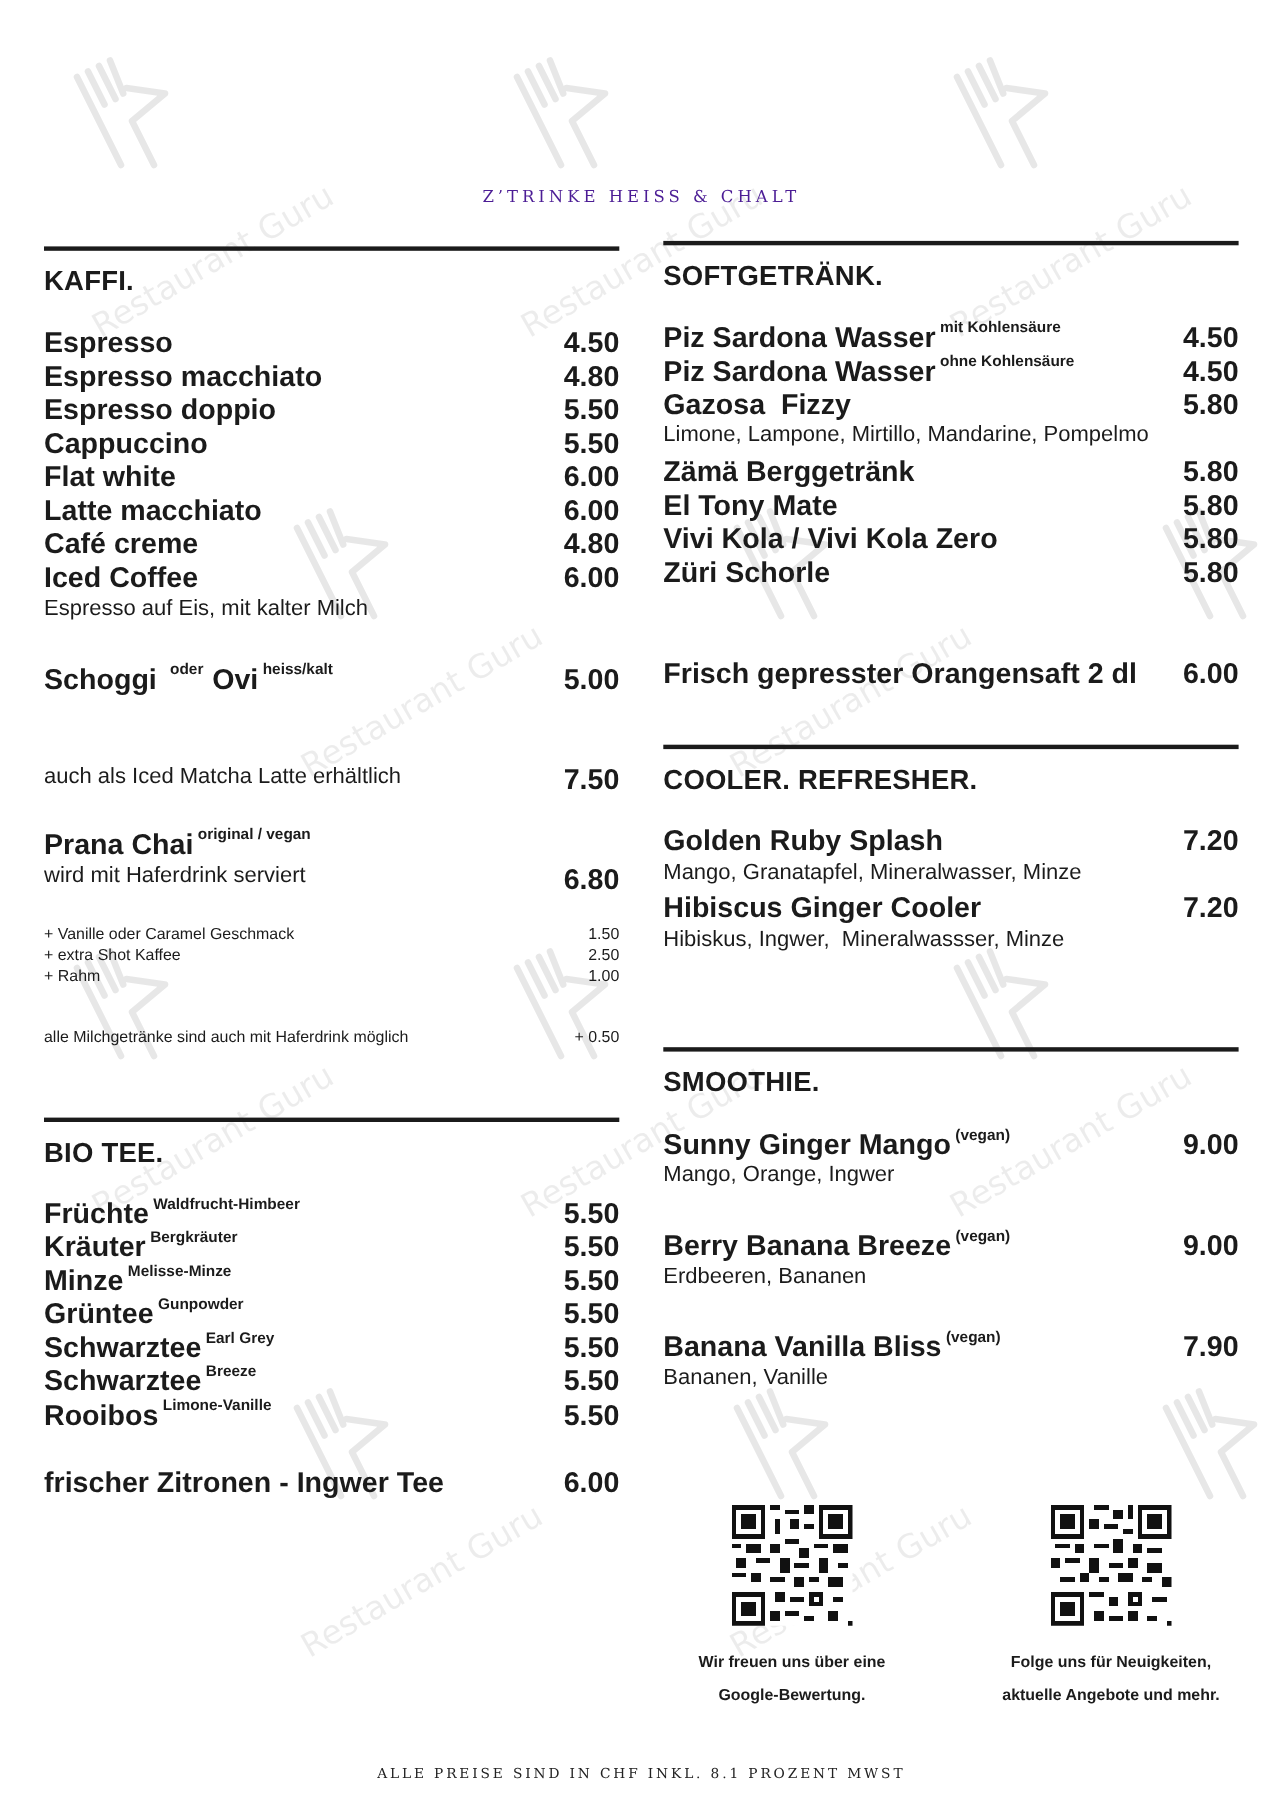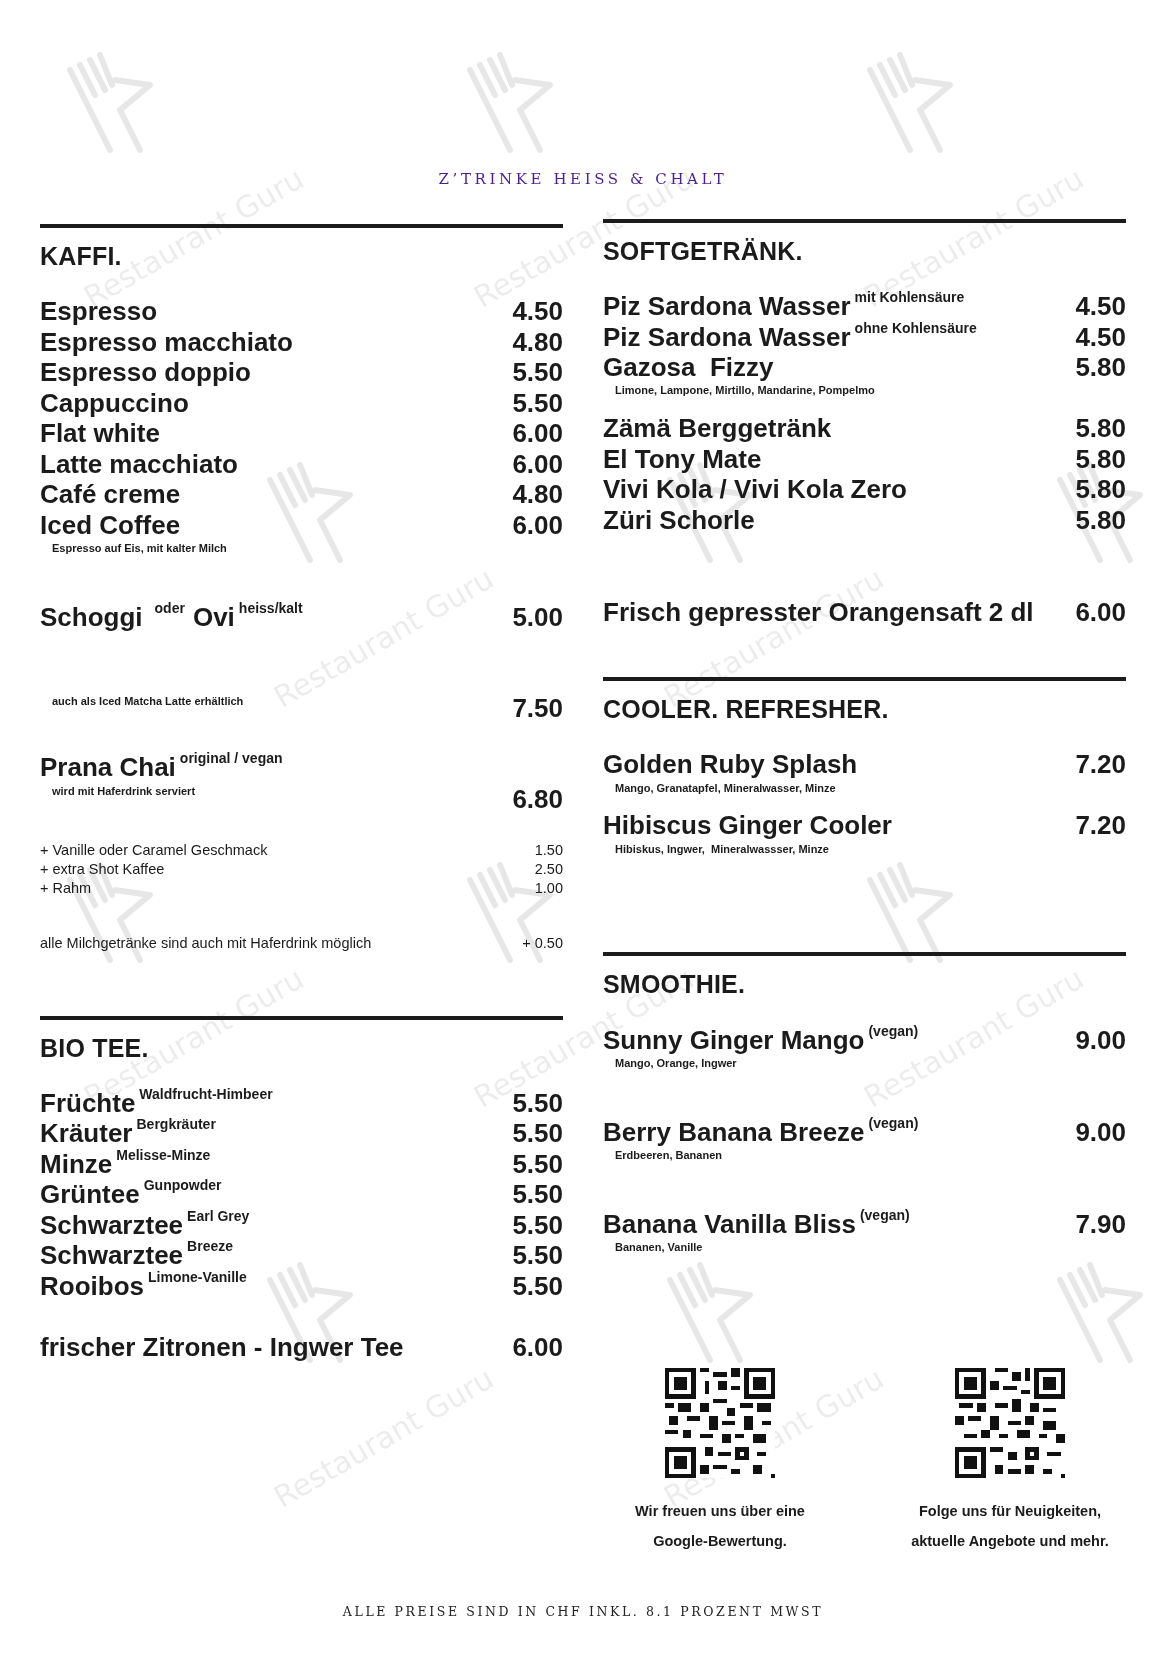--- a/index.html
+++ b/index.html
@@ -17,21 +17,21 @@
   .col-right { left: 603px; width: 523px; }
 
   .section { position: absolute; left: 0; width: 100%; }
   .section-rule { height: 4px; background: #1b1b1b; width: 100%; }
   .section-title { font-size: 25px; font-weight: bold; margin-top: 14px; letter-spacing: 0.2px; }
 
   .row { position: absolute; left: 0; width: 100%; height: 30px; }
   .row .name { position: absolute; left: 0; top: 0; font-size: 26px; font-weight: bold; white-space: nowrap; }
   .row .name sup, .sup { font-size: 14px; font-weight: bold; vertical-align: top; position: relative; top: -2px; margin-left: 4px; }
   .row .price { position: absolute; right: 0; top: 0; font-size: 26px; font-weight: bold; }
-  .desc { position: absolute; left: 12px; font-size: 11px; font-weight: bold; white-space: nowrap; }
+  .desc { position: absolute; left: 0; font-size: 20px; font-weight: normal; white-space: nowrap; }
 
   .small-row { position: absolute; left: 0; width: 100%; height: 20px; font-size: 14.5px; font-weight: normal; }
   .small-row .l { position: absolute; left: 0; }
   .small-row .r { position: absolute; right: 0; }
 
   .qr-block { position: absolute; text-align: center; width: 240px; }
   .qr { width: 110px; height: 110px; margin: 0 auto; display: block; }
   .qr-caption { font-size: 14.5px; font-weight: bold; line-height: 30px; margin-top: 18px; color: #1b1b1b; }
 
   .footer { position: absolute; top: 1604px; left: 0; width: 1166px; text-align: center;

